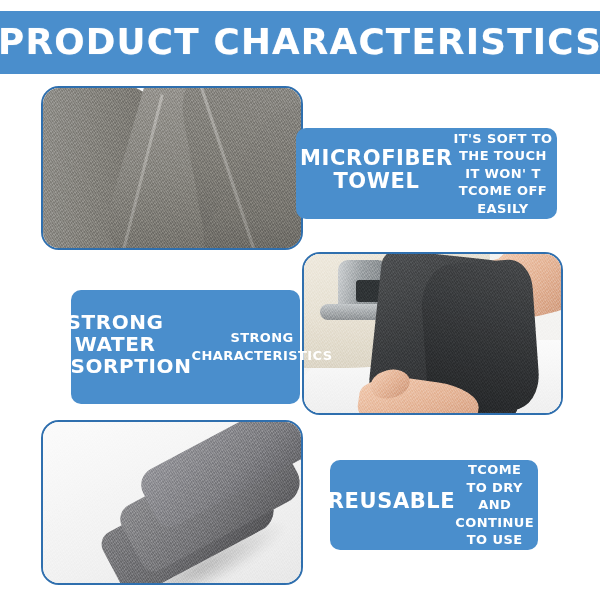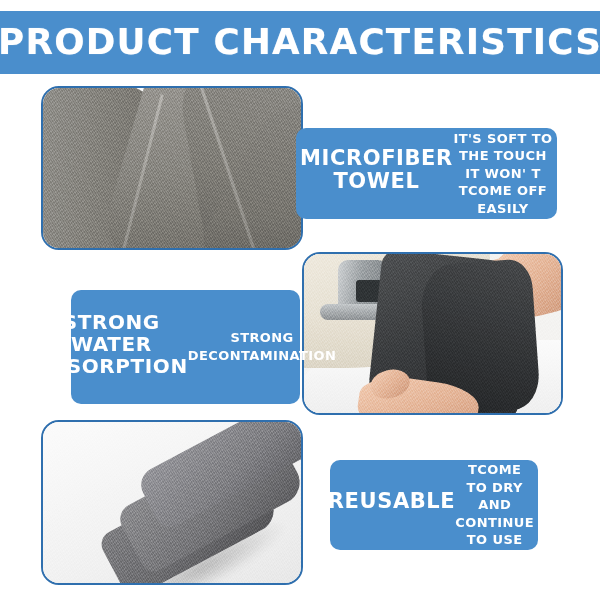--- a/index.html
+++ b/index.html
@@ -321,21 +321,21 @@
       <div class="p2-cloth2"></div>
       <div class="hand p2-hand-bot"></div>
       <div class="hand p2-thumb-bot"></div>
       <div class="texture"></div>
     </div>
   </div>
 
   <div class="callout" id="callout2">
     <div class="c-title">STRONG WATER
 ABSORPTION</div>
-    <div class="c-sub">STRONG DECONTAMINATION</div>
+    <div class="c-sub">STRONG CHARACTERISTICS</div>
   </div>
 
   <div class="photo" id="photo3">
     <div class="photo-inner">
       <div class="p3-bg"></div>
       <div class="p3-shadow"></div>
       <div class="p3-cloth p3-a"></div>
       <div class="p3-cloth p3-b"></div>
       <div class="p3-cloth p3-c"></div>
       <div class="texture"></div>

